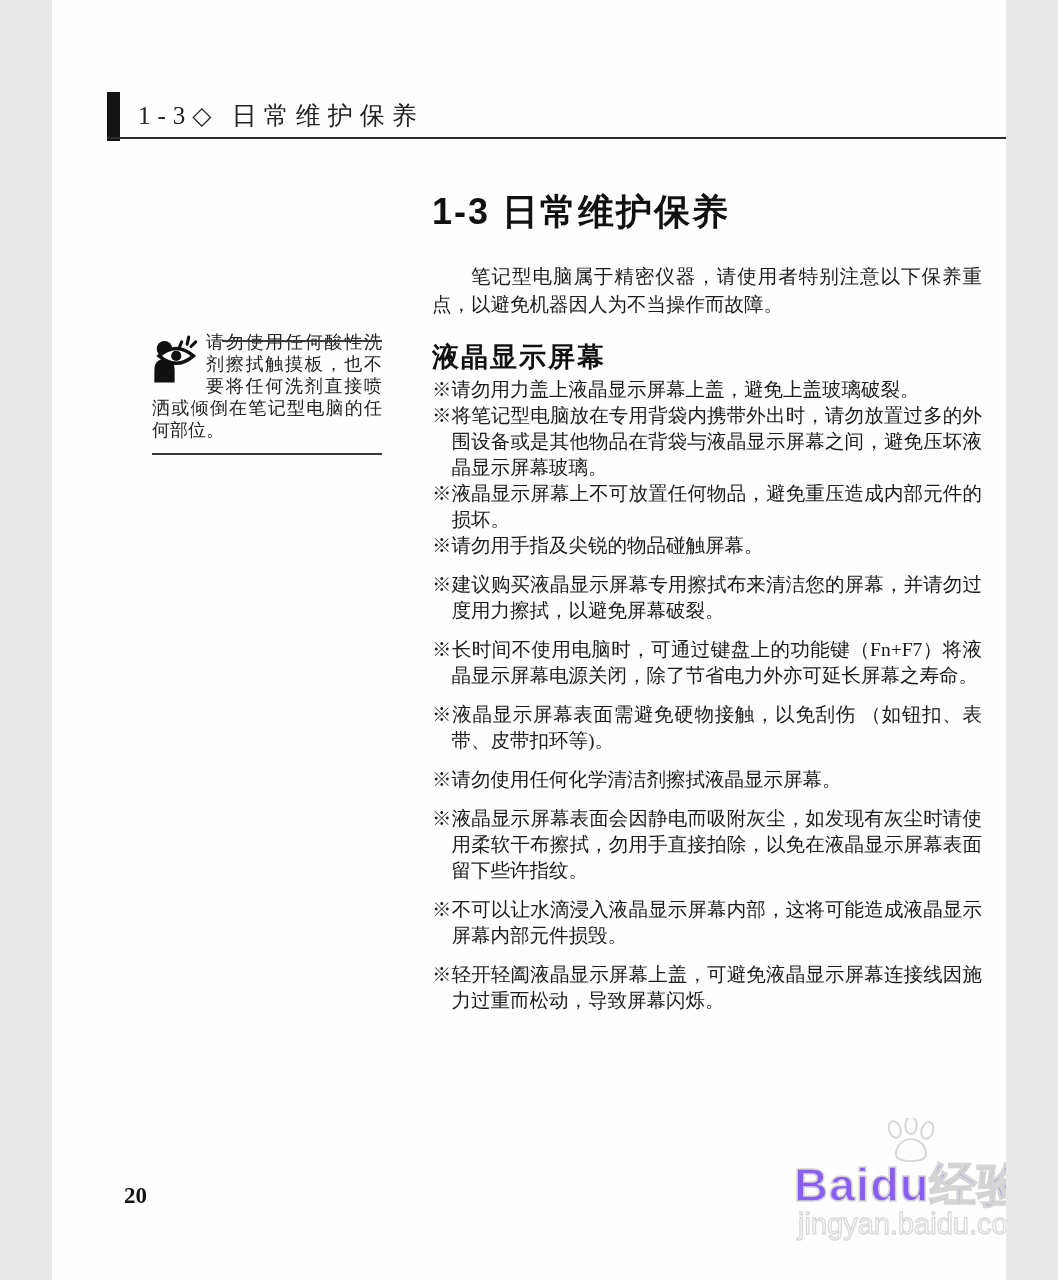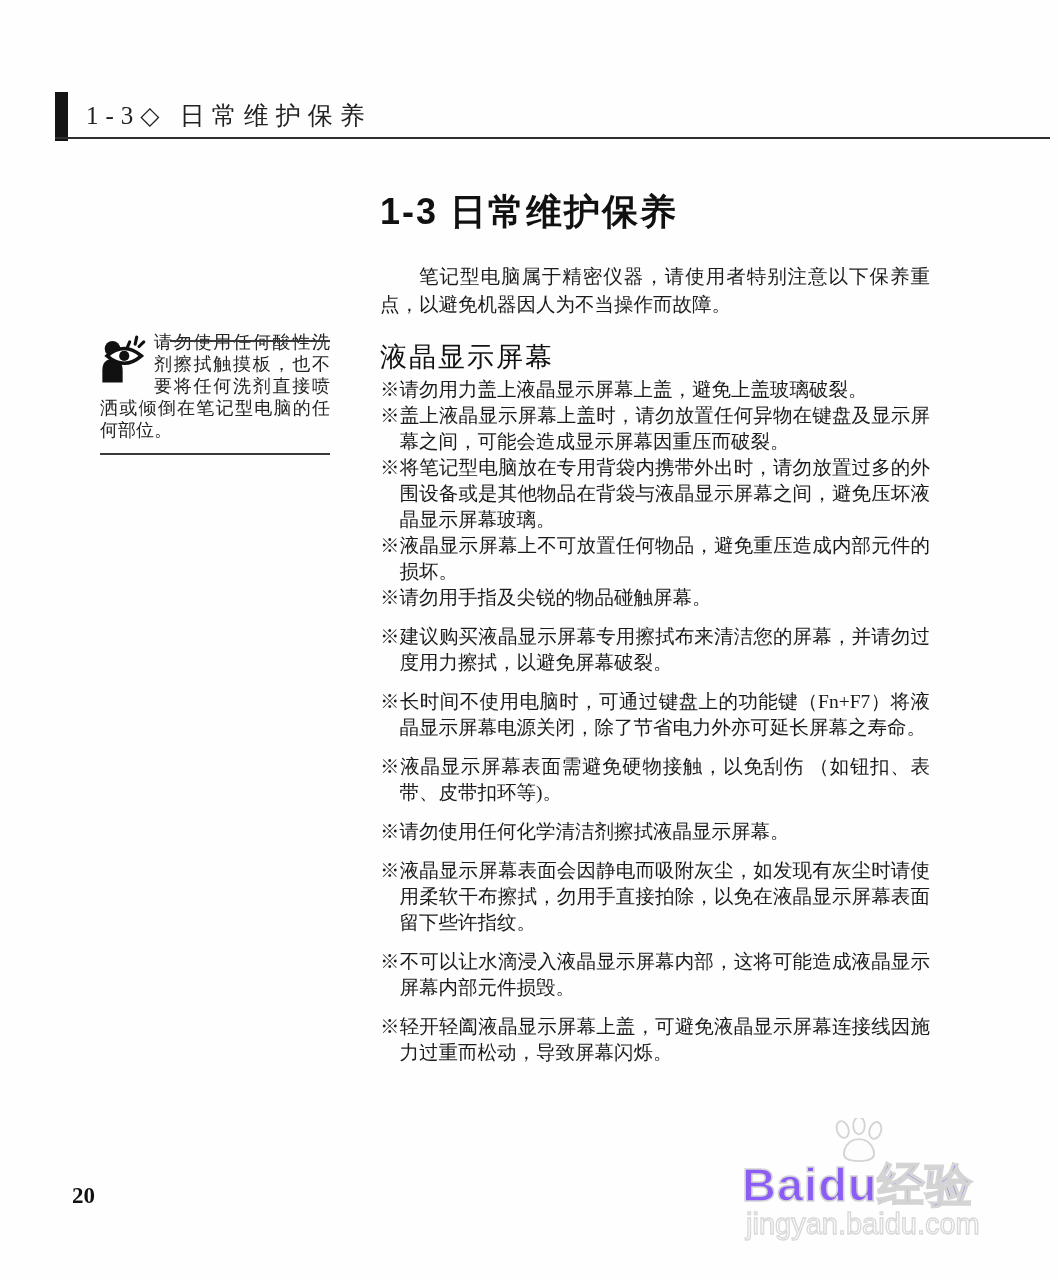--- a/index.html
+++ b/index.html
@@ -1,17 +1,17 @@
 <!DOCTYPE html>
 <html><head>
 <meta charset="utf-8">
 <style>
   html,body { margin:0; padding:0; background:#e8e8e8; }
   .page {
-    position:relative; width:1058px; height:1280px; margin:0 auto;
+    position:relative; width:954px; height:1280px; margin:0 auto;
     background:#fefefe; overflow:hidden;
     font-family:"Liberation Serif","DejaVu Serif",serif;
     color:#1b1b1b;
   }
   
   .hdr-bar  { position:absolute; left:55px; top:92px; width:13px; height:49px; background:#141414; }
   .hdr-text { position:absolute; left:86px; top:99px; font-size:25px; letter-spacing:7px; color:#222; white-space:nowrap; }
   .hdr-rule { position:absolute; left:55px; top:137px; width:995px; height:2px; background:#2e2e2e; }
 
   
@@ -21,21 +21,21 @@
   .note-text { text-align:justify; text-justify:inter-character; }
   .note-rule-bottom { clear:both; margin-top:12px; height:2px; background:#3a3a3a; }
 
   
   .main { position:absolute; left:380px; top:188px; width:550px; }
   .title {
     font-family:"Liberation Sans","DejaVu Sans",sans-serif;
     font-size:36px; font-weight:bold; letter-spacing:2px; color:#111;
   }
   .intro { margin-top:26px; font-size:19.5px; line-height:28px; text-align:justify; text-indent:2em; }
-  .sec-heading { font-size:27px; font-weight:normal; letter-spacing:2px; color:#111; }
+  .sec-heading { font-size:27px; font-weight:bold; letter-spacing:2px; color:#111; }
   .sec-body { margin-top:12px; font-size:19.5px; line-height:28px; text-align:justify; text-indent:2em; }
   .tips { margin:2px 0 0 0; padding:0; list-style:none; font-size:19.5px; line-height:26px; }
   .tips li { padding-left:1em; text-indent:-1em; text-align:justify; }
   .tips li.sp { margin-top:13px; }
 
   
   .page-number { position:absolute; left:72px; top:1183px; font-size:23px; font-weight:bold; color:#111;text-align:right; }
 
   
   .wm { position:absolute; left:742px; top:1118px; width:310px; color:#f8f8f8; pointer-events:none; }
@@ -76,21 +76,20 @@
     <div class="note-text">请勿使用任何酸性洗剂擦拭触摸板，也不要将任何洗剂直接喷洒或倾倒在笔记型电脑的任何部位。</div>
     <div class="note-rule-bottom"></div>
   </div>
 
   <div class="main">
     <div class="title">1-3 日常维护保养</div>
     <p class="intro">笔记型电脑属于精密仪器，请使用者特别注意以下保养重点，以避免机器因人为不当操作而故障。</p>
     <div class="sec-heading">液晶显示屏幕</div>
     <ul class="tips">
       <li>※请勿用力盖上液晶显示屏幕上盖，避免上盖玻璃破裂。</li>
-      <li>※盖上液晶显示屏幕上盖时，请勿放置任何异物在键盘及显示屏幕之间，可能会造成显示屏幕因重压而破裂。</li>
       <li>※将笔记型电脑放在专用背袋内携带外出时，请勿放置过多的外围设备或是其他物品在背袋与液晶显示屏幕之间，避免压坏液晶显示屏幕玻璃。</li>
       <li>※液晶显示屏幕上不可放置任何物品，避免重压造成内部元件的损坏。</li>
       <li>※请勿用手指及尖锐的物品碰触屏幕。</li>
       <li class="sp">※建议购买液晶显示屏幕专用擦拭布来清洁您的屏幕，并请勿过度用力擦拭，以避免屏幕破裂。</li>
       <li class="sp">※长时间不使用电脑时，可通过键盘上的功能键（Fn+F7）将液晶显示屏幕电源关闭，除了节省电力外亦可延长屏幕之寿命。</li>
       <li class="sp">※液晶显示屏幕表面需避免硬物接触，以免刮伤 （如钮扣、表带、皮带扣环等)。</li>
       <li class="sp">※请勿使用任何化学清洁剂擦拭液晶显示屏幕。</li>
       <li class="sp">※液晶显示屏幕表面会因静电而吸附灰尘，如发现有灰尘时请使用柔软干布擦拭，勿用手直接拍除，以免在液晶显示屏幕表面留下些许指纹。</li>
       <li class="sp">※不可以让水滴浸入液晶显示屏幕内部，这将可能造成液晶显示屏幕内部元件损毁。</li>
       <li class="sp">※轻开轻阖液晶显示屏幕上盖，可避免液晶显示屏幕连接线因施力过重而松动，导致屏幕闪烁。</li>

